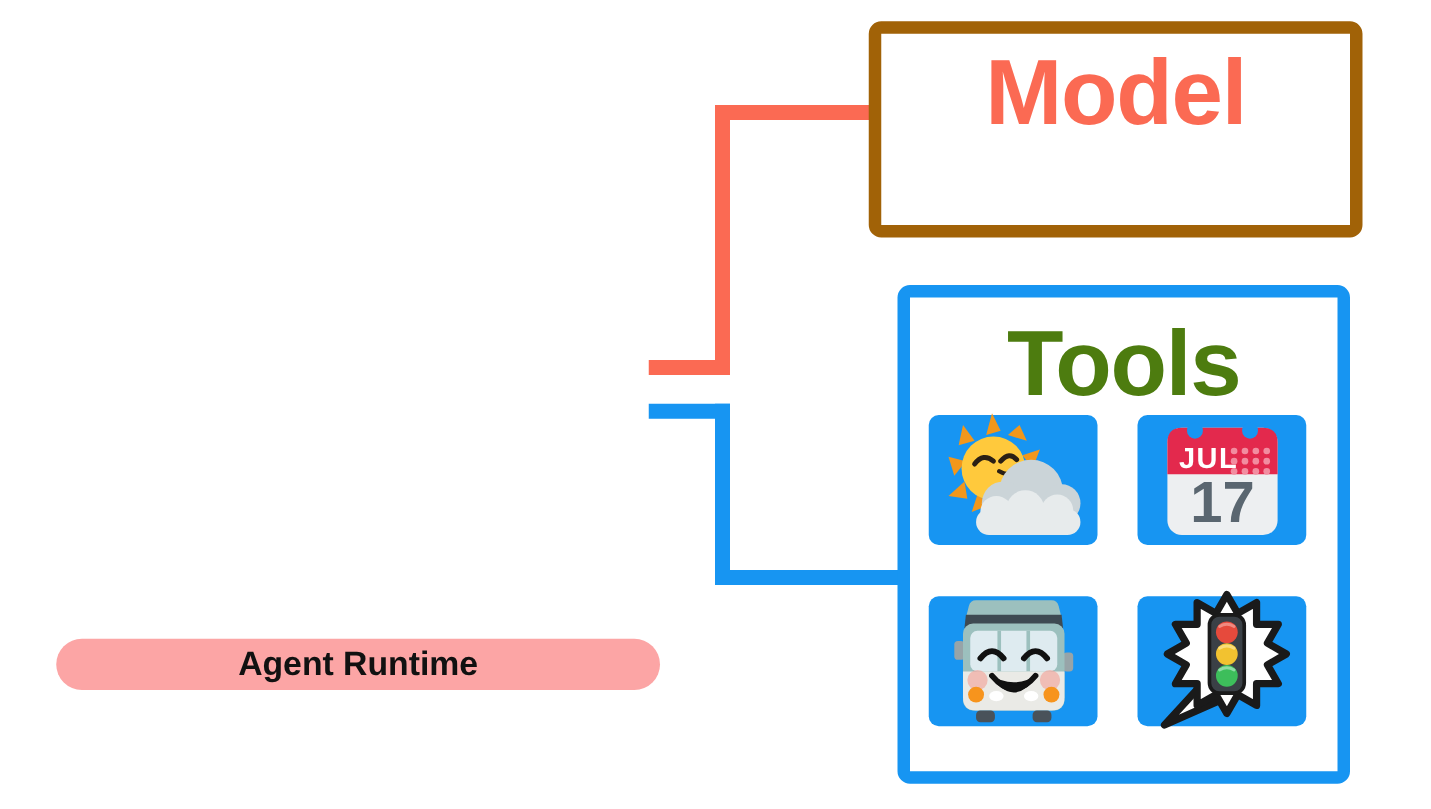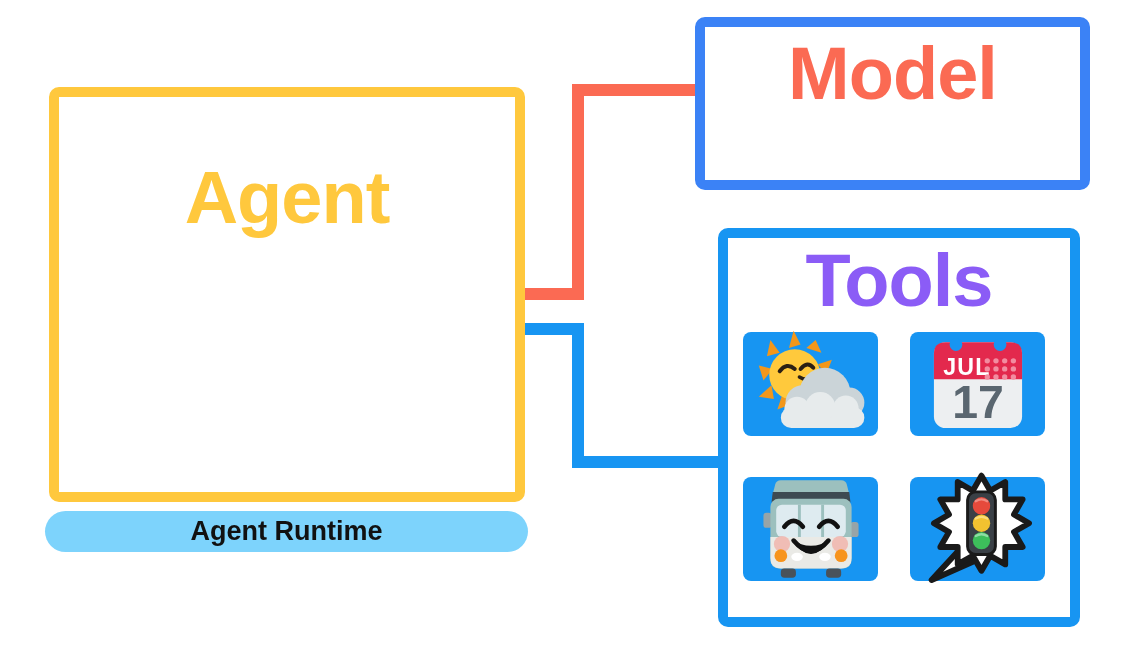--- a/index.html
+++ b/index.html
@@ -1,40 +1,40 @@
 <!DOCTYPE html>
 <html><head>
 <meta charset="utf-8">
 <style>
   html,body{margin:0;padding:0;background:#ffffff;font-family:"Liberation Sans",sans-serif;}
   .canvas{position:relative;width:1145px;height:647px;background:#ffffff;overflow:hidden;}
 
   .box{position:absolute;box-sizing:border-box;border-radius:10px;background:#ffffff;}
   .agent-box{left:49px;top:87px;width:476px;height:415px;border:10px solid #FFC83D;}
-  .model-box{left:695px;top:17px;width:395px;height:173px;border:10px solid #3b82f6;}
+  .model-box{left:695px;top:17px;width:395px;height:173px;border:10px solid #a16207;}
   .tools-box{left:718px;top:228px;width:362px;height:399px;border:10px solid #1795F2;}
 
   .box-title{position:absolute;left:0;right:0;text-align:center;font-weight:bold;
              font-size:74px;line-height:1.05;letter-spacing:-1px;white-space:nowrap;}
   .agent-title{top:62px;color:#FFC83D;}
   .model-title{top:8px;color:#FB6A53;}
-  .tools-title{top:4px;color:#8b5cf6;}
+  .tools-title{top:14px;color:#4d7c0f;}
 
   .conn{position:absolute;}
   .conn.red{background:#FB6A53;}
   .conn.blue{background:#1795F2;}
   .red-h1{left:519px;top:288px;width:65px;height:12px;}
   .red-v {left:572px;top:84px;width:12px;height:216px;}
   .red-h2{left:572px;top:84px;width:128px;height:12px;}
   .blue-h1{left:519px;top:323px;width:65px;height:12px;}
   .blue-v {left:572px;top:323px;width:12px;height:145px;}
   .blue-h2{left:572px;top:456px;width:151px;height:12px;}
 
   .runtime-pill{position:absolute;left:45px;top:511px;width:483px;height:41px;
-                background:#7dd3fc;border-radius:21px;display:flex;align-items:center;
+                background:#fca5a5;border-radius:21px;display:flex;align-items:center;
                 justify-content:center;}
   .runtime-label{font-size:27px;font-weight:bold;color:#111111;letter-spacing:0px;}
 
   .tile{position:absolute;width:135px;height:104px;background:#1795F2;border-radius:8px;
         display:flex;align-items:center;justify-content:center;}
   .tile-1{left:15px;top:94px;}
   .tile-2{left:182px;top:94px;}
   .tile-3{left:15px;top:239px;}
   .tile-4{left:182px;top:239px;}
   .tile svg{display:block;}
@@ -46,23 +46,20 @@
 
 <div class="canvas">
 
   <div class="conn red red-h1"></div>
   <div class="conn red red-v"></div>
   <div class="conn red red-h2"></div>
   <div class="conn blue blue-h1"></div>
   <div class="conn blue blue-v"></div>
   <div class="conn blue blue-h2"></div>
 
-  <div class="box agent-box">
-    <div class="box-title agent-title">Agent</div>
-  </div>
 
   <div class="runtime-pill">
     <span class="runtime-label">Agent Runtime</span>
   </div>
 
   <div class="box model-box">
     <div class="box-title model-title">Model</div>
   </div>
 
   <div class="box tools-box">

